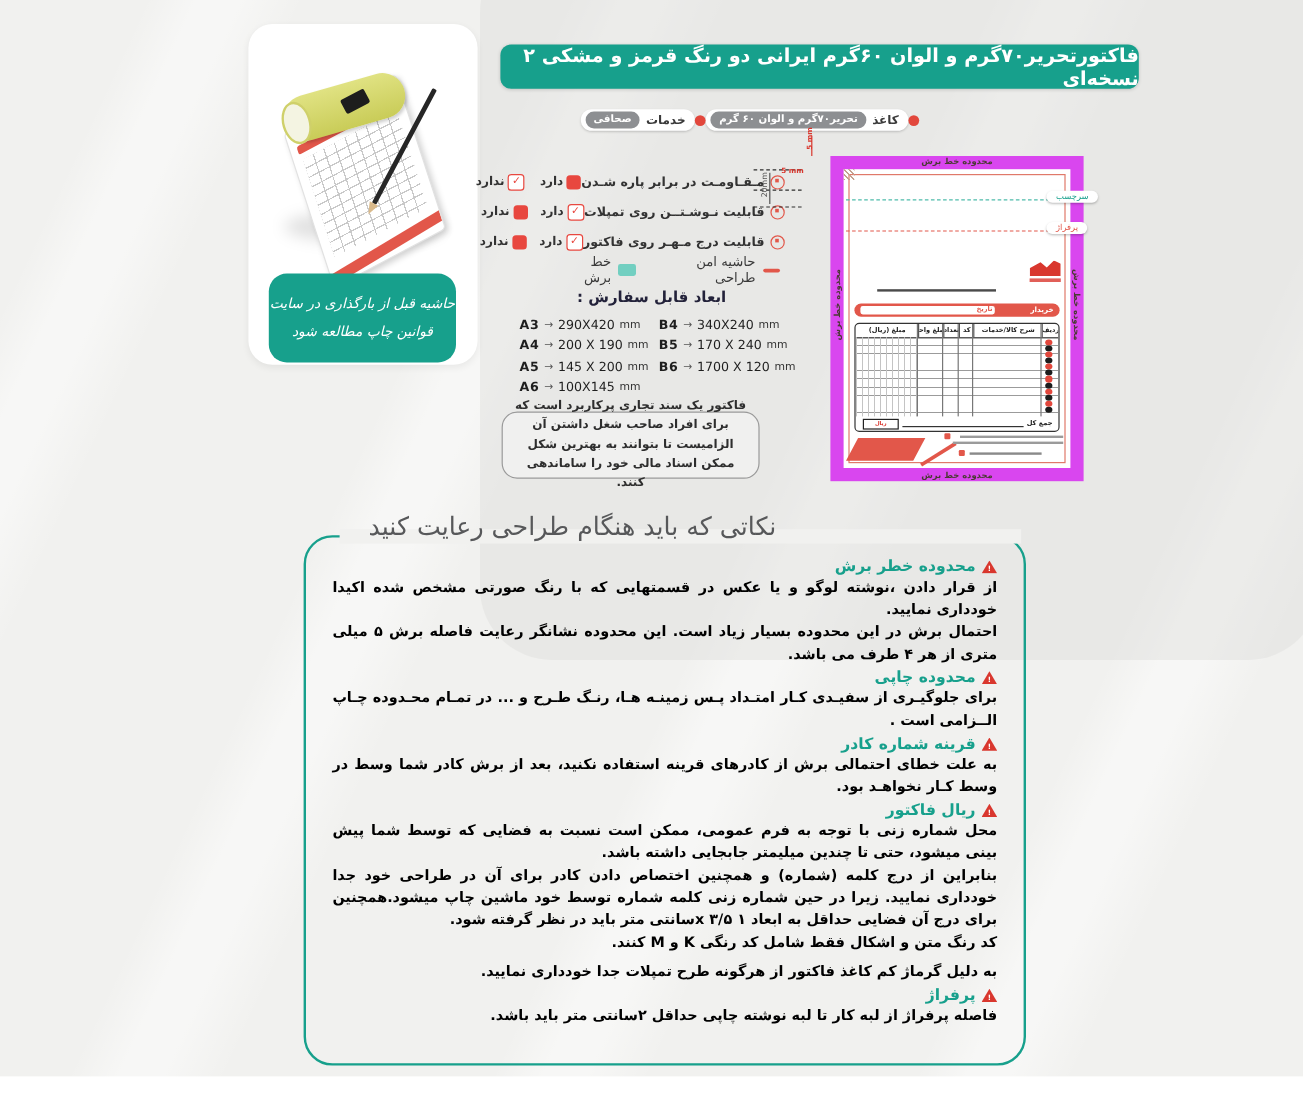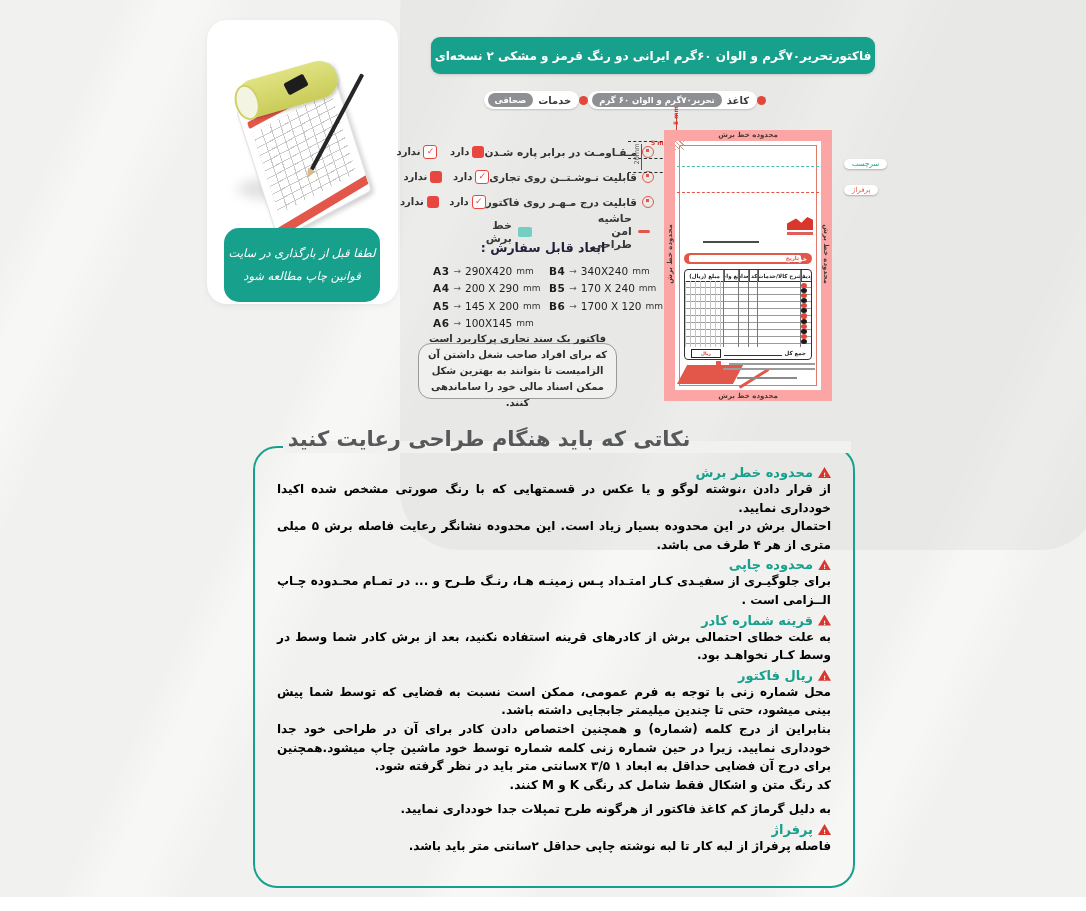--- a/index.html
+++ b/index.html
@@ -22,22 +22,22 @@
   .pad .bar-bot{position:absolute;left:0;right:0;bottom:4px;height:9px;background:#e2574a;transform:skewY(-3deg);}
   .clip{position:absolute;left:78px;top:52px;width:22px;height:13px;background:#1d1d1d;border-radius:2px;transform:rotate(-28deg);}
   .roll{position:absolute;left:28px;top:44px;width:104px;height:38px;background:linear-gradient(#e0e282,#c9cc58);border-radius:19px;transform:rotate(-16deg);box-shadow:1px 2px 3px rgba(0,0,0,.2);}
   .roll::before{content:"";position:absolute;left:-2px;top:3px;width:20px;height:32px;background:#f4f4e2;border:2px solid #cfd06a;border-radius:50%;}
   .pencil{position:absolute;left:128px;top:42px;width:4px;height:108px;background:#262626;transform:rotate(28deg);border-radius:1px;}
   .pencil::after{content:"";position:absolute;left:-2px;bottom:-10px;border-left:4px solid transparent;border-right:4px solid transparent;border-top:10px solid #d9b98a;}
   .note-blob{position:absolute;left:17px;top:208px;width:156px;height:74px;background:#17a08c;border-radius:15px;
     display:flex;flex-direction:column;justify-content:center;align-items:center;color:#fff;font-style:italic;font-size:11.5px;line-height:2;direction:rtl;text-align:center;}
 
   
-  .title-bar{position:absolute;left:431px;top:37px;width:444px;height:37px;background:#17a08c;border-radius:9px;
-    display:flex;align-items:center;justify-content:center;color:#fff;font-weight:bold;font-size:12px;direction:rtl;box-shadow:0 1px 3px rgba(0,0,0,.15);}
+  .title-bar{position:absolute;left:417px;top:37px;width:532px;height:37px;background:#17a08c;border-radius:9px;
+    display:flex;align-items:center;justify-content:center;color:#fff;font-weight:bold;font-size:16px;direction:rtl;box-shadow:0 1px 3px rgba(0,0,0,.15);}
   .crumbs{position:absolute;left:520px;top:89px;width:246px;height:22px;display:flex;direction:rtl;justify-content:space-between;align-items:center;}
   .chip{display:flex;direction:rtl;align-items:center;gap:4px;}
   .chip .dot{width:9px;height:9px;border-radius:50%;background:#e8473f;margin-left:-4px;z-index:2;}
   .chip .pill{display:flex;direction:rtl;align-items:center;gap:5px;background:#fff;border-radius:11px;padding:2px 8px 2px 4px;box-shadow:0 1px 2px rgba(0,0,0,.18);}
   .chip .lbl{font-size:10px;font-weight:bold;color:#3a3a3a;white-space:nowrap;}
   .chip .badge{background:#8d8f92;color:#fff;font-size:8.5px;font-weight:bold;border-radius:8px;padding:2px 7px;white-space:nowrap;}
 
   
   .features{position:absolute;left:428px;top:139px;width:226px;}
   .frow{display:flex;direction:rtl;align-items:center;height:25px;}
@@ -45,36 +45,36 @@
   .fico::after{content:"";position:absolute;left:2.5px;top:2.5px;width:3px;height:3px;background:#e2574a;}
   .flabel{flex:1;font-size:10.5px;font-weight:bold;color:#333;white-space:nowrap;}
   .opt{width:47px;display:flex;direction:rtl;align-items:center;gap:3px;flex:none;}
   .opt .txt{font-size:10px;font-weight:bold;color:#333;}
   .box-solid{width:12px;height:12px;background:#e8473f;border-radius:3px;flex:none;}
   .box-check{width:12px;height:12px;background:#fff;border:1.5px solid #e8473f;border-radius:3px;flex:none;
     display:flex;align-items:center;justify-content:center;color:#e8473f;font-size:9px;font-weight:bold;line-height:1;}
 
   
   .legend{position:absolute;left:432px;top:212px;width:218px;display:flex;direction:rtl;align-items:center;justify-content:space-between;}
-  .legend .seg{display:flex;direction:rtl;align-items:center;gap:6px;font-size:11px;font-weight:bold;color:#3a3a3a;margin-left:48px;}
+  .legend .seg{display:flex;direction:rtl;align-items:center;gap:6px;font-size:11px;font-weight:normal;color:#3a3a3a;margin-left:48px;}
   .legend .line{width:24px;height:3px;background:#e2574a;border-radius:2px;}
   .legend .swatch{width:21px;height:10px;background:#72cfc1;border-radius:2px;}
   .sizes-title{position:absolute;left:430px;top:240px;width:226px;text-align:center;font-size:12.5px;font-weight:bold;color:#23223a;direction:rtl;}
   .size-col{position:absolute;top:262px;direction:ltr;}
   .size-col.a{left:433px;} .size-col.b{left:549px;}
   .size-row{height:17.5px;font-size:10.5px;color:#1e1e1e;display:flex;align-items:center;gap:4px;}
   .size-row .code{font-weight:bold;letter-spacing:.5px;}
   .size-row .arrow{color:#555;font-size:9px;}
   .size-row .unit{font-size:9px;color:#333;}
-  .desc-box{position:absolute;left:418px;top:343px;width:199px;height:56px;border:1px solid #9a9a9a;border-radius:13px;background:rgba(255,255,255,.35);
+  .desc-box{position:absolute;left:418px;top:343px;width:215px;height:56px;border:1px solid #9a9a9a;border-radius:13px;background:rgba(255,255,255,.35);
     display:flex;align-items:center;justify-content:center;padding:2px 8px;box-sizing:border-box;}
   .desc-box p{margin:0;font-size:10px;font-weight:bold;color:#2e2e2e;direction:rtl;text-align:center;line-height:1.6;}
 
   
-  .preview{position:absolute;left:664px;top:130px;width:168px;height:271px;background:#fca5a5;}
+  .preview{position:absolute;left:692px;top:130px;width:211px;height:271px;background:#d946ef;}
   .band{position:absolute;font-size:7px;font-weight:bold;color:#4a3a33;white-space:nowrap;}
   .band.top{left:0;right:0;top:1px;text-align:center;}
   .band.bot{left:0;right:0;bottom:1px;text-align:center;}
   .band.lft{left:-24px;top:120px;width:60px;text-align:center;transform:rotate(-90deg);}
   .band.rgt{right:-24px;top:120px;width:60px;text-align:center;transform:rotate(90deg);}
   .pv-inner{position:absolute;left:11px;right:11px;top:11px;bottom:11px;background:#fff;}
   .pv-safe{position:absolute;left:4px;right:4px;top:4px;bottom:4px;border:1.2px solid #e0796a;}
   .hatch{position:absolute;left:0;top:0;width:9px;height:9px;background:repeating-linear-gradient(45deg,#c4a08e 0 1px,transparent 1px 3px);}
   .dash-teal{position:absolute;left:2px;right:2px;top:25px;border-top:1.4px dashed #4fbcab;}
   .dash-red{position:absolute;left:2px;right:2px;top:51px;border-top:1.4px dashed #e2574a;}
@@ -117,21 +117,21 @@
   .md1{left:628px;top:141px;width:40px;} .md2{left:628px;top:158px;width:40px;} .md3{left:628px;top:172px;width:40px;}
   .meas-v{position:absolute;left:641px;top:144px;height:26px;width:0;border-left:1.5px solid #555;}
   .meas-20{position:absolute;left:627px;top:150px;font-size:6.5px;color:#555;transform:rotate(-90deg);transform-origin:center;}
   .meas-5{position:absolute;left:651px;top:139px;font-size:6px;color:#d9372e;font-weight:bold;}
   .meas-5v{position:absolute;left:666px;top:112px;font-size:6px;color:#d9372e;font-weight:bold;transform:rotate(-90deg);}
   .meas-tick{position:absolute;left:676px;top:113px;height:17px;border-left:1.5px solid #d9372e;}
 
   
   .panel{position:absolute;left:253px;top:446px;width:602px;height:442px;border:2.5px solid #17a08c;border-radius:24px;box-sizing:border-box;}
   .head-cover{position:absolute;left:283px;top:441px;width:568px;height:12px;background:#f1f1ef;}
-  .panel-title{position:absolute;left:274px;top:427px;width:430px;text-align:center;font-size:21px;font-weight:bold;color:#57585a;direction:rtl;white-space:nowrap;}
+  .panel-title{position:absolute;left:262px;top:427px;width:430px;text-align:center;font-size:21px;font-weight:normal;color:#57585a;direction:rtl;white-space:nowrap;}
   .panel-body{position:absolute;left:277px;top:462px;width:554px;direction:rtl;}
   .sec-head{display:flex;direction:rtl;align-items:center;gap:5px;margin:3px 0 0 0;}
   .sec-head .txt{font-size:13px;font-weight:bold;color:#17a08c;}
   .tri{width:13px;height:11px;background:#d9372e;clip-path:polygon(50% 0,0 100%,100% 100%);
     display:flex;align-items:flex-end;justify-content:center;color:#fff;font-size:6px;font-weight:bold;line-height:1;flex:none;}
   .panel-body p{margin:0;font-size:12px;font-weight:bold;color:#000000;line-height:1.55;text-align:justify;}
 </style>
 </head>
 <body>
 
@@ -144,21 +144,21 @@
       <div class="pad">
         <div class="bar-top"></div>
         <div class="grid"></div>
         <div class="bar-bot"></div>
       </div>
       <div class="roll"></div>
       <div class="clip"></div>
       <div class="pencil"></div>
     </div>
     <div class="note-blob">
-      <span>لطفا قبل از بارگذاری در سایت</span>
+      <span>حاشیه قبل از بارگذاری در سایت</span>
       <span>قوانین چاپ مطالعه شود</span>
     </div>
   </div>
 
   <div class="title-bar">
     <span>فاکتورتحریر۷۰گرم و الوان ۶۰گرم ایرانی دو رنگ قرمز و مشکی ۲ نسخه‌ای</span>
   </div>
   <div class="crumbs">
     <div class="chip">
       <span class="dot"></span>
@@ -184,21 +184,21 @@
           <span class="box-solid"></span>
           <span class="txt">دارد</span>
         </span>
       <span class="opt">
           <span class="box-check">✓</span>
           <span class="txt">ندارد</span>
         </span>
     </div>
     <div class="frow">
       <span class="fico"></span>
-      <span class="flabel">قابلیت نـوشـتــن روی تجاری</span>
+      <span class="flabel">قابلیت نـوشـتــن روی تمپلات</span>
       <span class="opt">
           <span class="box-check">✓</span>
           <span class="txt">دارد</span>
         </span>
       <span class="opt">
           <span class="box-solid"></span>
           <span class="txt">ندارد</span>
         </span>
     </div>
     <div class="frow">
@@ -230,21 +230,21 @@
   <div class="size-col a">
     <div class="size-row">
         <span class="code">A3</span>
         <span class="arrow">→</span>
         <span class="dims">290X420</span>
         <span class="unit">mm</span>
       </div>
     <div class="size-row">
         <span class="code">A4</span>
         <span class="arrow">→</span>
-        <span class="dims">200 X 290</span>
+        <span class="dims">200 X 190</span>
         <span class="unit">mm</span>
       </div>
     <div class="size-row">
         <span class="code">A5</span>
         <span class="arrow">→</span>
         <span class="dims">145 X 200</span>
         <span class="unit">mm</span>
       </div>
     <div class="size-row">
         <span class="code">A6</span>

